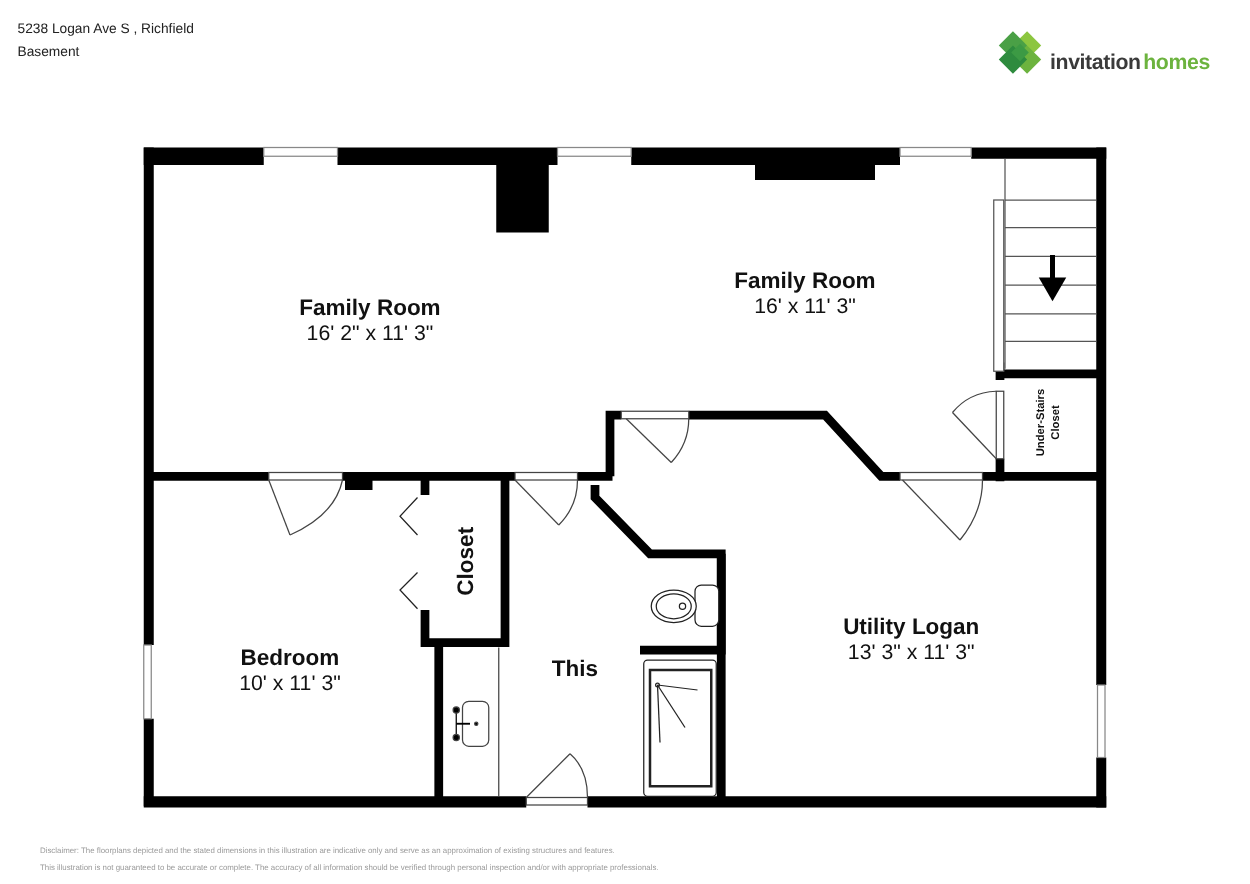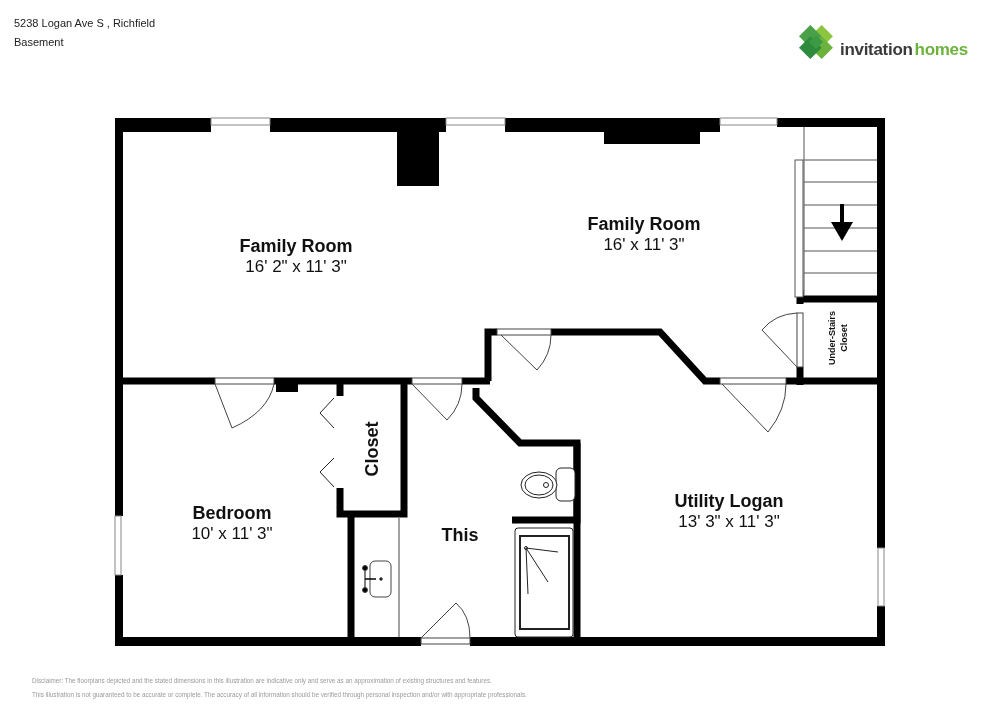--- a/index.html
+++ b/index.html
@@ -169,21 +169,21 @@
 </svg>
 
 <div class="room-label" style="left:296px; top:236px;">
   <div class="room-name">Family Room</div>
   <div class="room-dim">16' 2" x 11' 3"</div>
 </div>
 <div class="room-label" style="left:644px; top:214px;">
   <div class="room-name">Family Room</div>
   <div class="room-dim">16' x 11' 3"</div>
 </div>
-<div class="room-label" style="left:232px; top:503px;">
+<div class="room-label" style="left:232px; top:516px;">
   <div class="room-name">Bedroom</div>
   <div class="room-dim">10' x 11' 3"</div>
 </div>
 <div class="room-label" style="left:460px; top:525px;">
   <div class="room-name">This</div>
 </div>
 <div class="room-label" style="left:729px; top:491px;">
   <div class="room-name">Utility Logan</div>
   <div class="room-dim">13' 3" x 11' 3"</div>
 </div>

